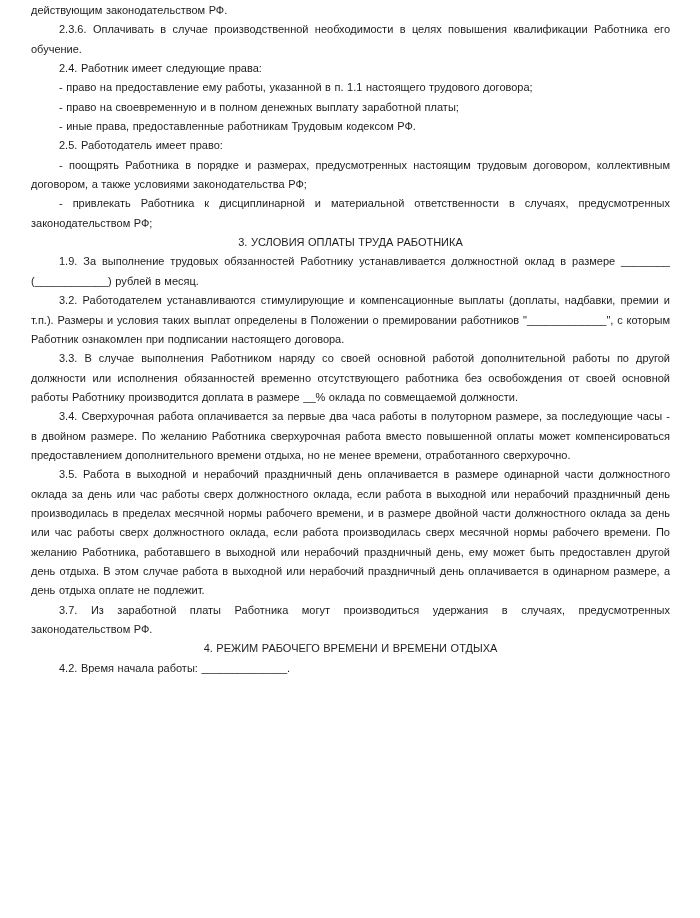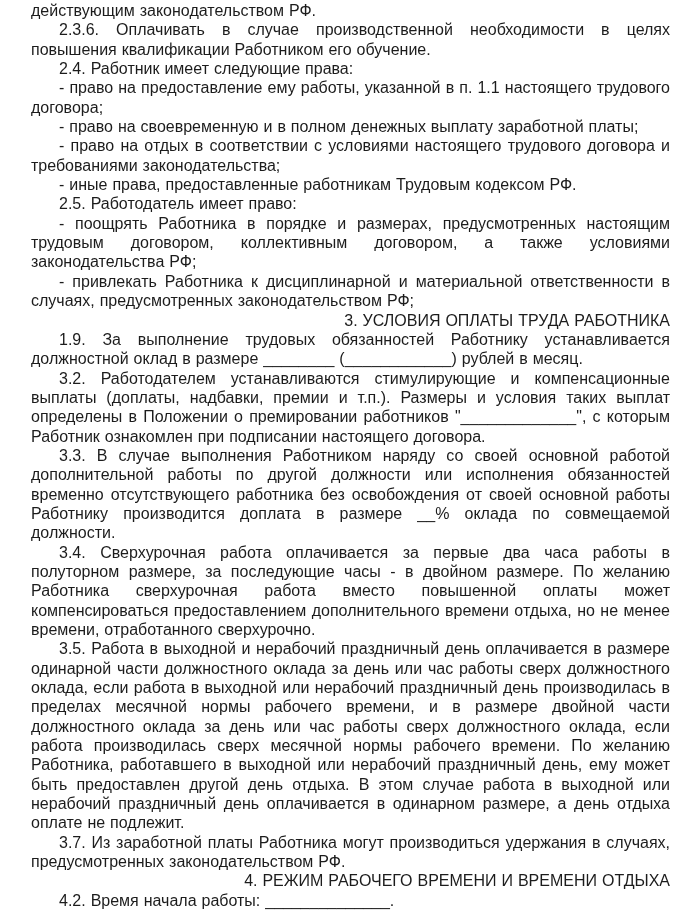--- a/index.html
+++ b/index.html
@@ -8,49 +8,48 @@
     background: #ffffff;
   }
   .page {
     box-sizing: border-box;
     width: 700px;
     height: 918px;
     padding: 1px 30px 16px 31px;
     overflow: hidden;
     background: #ffffff;
     font-family: "Liberation Sans", sans-serif;
-    font-size: 16px;
+    font-size: 11px;
     line-height: 19.35px;
     color: #1c1c1c;
   }
   .page p {
     margin: 0;
     padding: 0;
     text-align: justify;
     text-indent: 28px;
     word-spacing: 0.5px;
   }
   .page p.cont {
     text-indent: 0;
   }
   .page p.heading {
-    text-align: right;
+    text-align: center;
     text-indent: 0;
   }
 </style>
 </head>
 <body>
 
 <div class="page">
   <p class="cont">действующим законодательством РФ.</p>
-  <p>2.3.6. Оплачивать в случае производственной необходимости в целях повышения квалификации Работником его обучение.</p>
+  <p>2.3.6. Оплачивать в случае производственной необходимости в целях повышения квалификации Работника его обучение.</p>
   <p>2.4. Работник имеет следующие права:</p>
   <p>- право на предоставление ему работы, указанной в п. 1.1 настоящего трудового договора;</p>
   <p>- право на своевременную и в полном денежных выплату заработной платы;</p>
-  <p>- право на отдых в соответствии с условиями настоящего трудового договора и требованиями законодательства;</p>
   <p>- иные права, предоставленные работникам Трудовым кодексом РФ.</p>
   <p>2.5. Работодатель имеет право:</p>
   <p>- поощрять Работника в порядке и размерах, предусмотренных настоящим трудовым договором, коллективным договором, а также условиями законодательства РФ;</p>
   <p>- привлекать Работника к дисциплинарной и материальной ответственности в случаях, предусмотренных законодательством РФ;</p>
   <p class="heading">3. УСЛОВИЯ ОПЛАТЫ ТРУДА РАБОТНИКА</p>
   <p>1.9. За выполнение трудовых обязанностей Работнику устанавливается должностной оклад в размере ________ (____________) рублей в месяц.</p>
   <p>3.2. Работодателем устанавливаются стимулирующие и компенсационные выплаты (доплаты, надбавки, премии и т.п.). Размеры и условия таких выплат определены в Положении о премировании работников "_____________", с которым Работник ознакомлен при подписании настоящего договора.</p>
   <p>3.3. В случае выполнения Работником наряду со своей основной работой дополнительной работы по другой должности или исполнения обязанностей временно отсутствующего работника без освобождения от своей основной работы Работнику производится доплата в размере __% оклада по совмещаемой должности.</p>
   <p>3.4. Сверхурочная работа оплачивается за первые два часа работы в полуторном размере, за последующие часы - в двойном размере. По желанию Работника сверхурочная работа вместо повышенной оплаты может компенсироваться предоставлением дополнительного времени отдыха, но не менее времени, отработанного сверхурочно.</p>
   <p>3.5. Работа в выходной и нерабочий праздничный день оплачивается в размере одинарной части должностного оклада за день или час работы сверх должностного оклада, если работа в выходной или нерабочий праздничный день производилась в пределах месячной нормы рабочего времени, и в размере двойной части должностного оклада за день или час работы сверх должностного оклада, если работа производилась сверх месячной нормы рабочего времени. По желанию Работника, работавшего в выходной или нерабочий праздничный день, ему может быть предоставлен другой день отдыха. В этом случае работа в выходной или нерабочий праздничный день оплачивается в одинарном размере, а день отдыха оплате не подлежит.</p>

